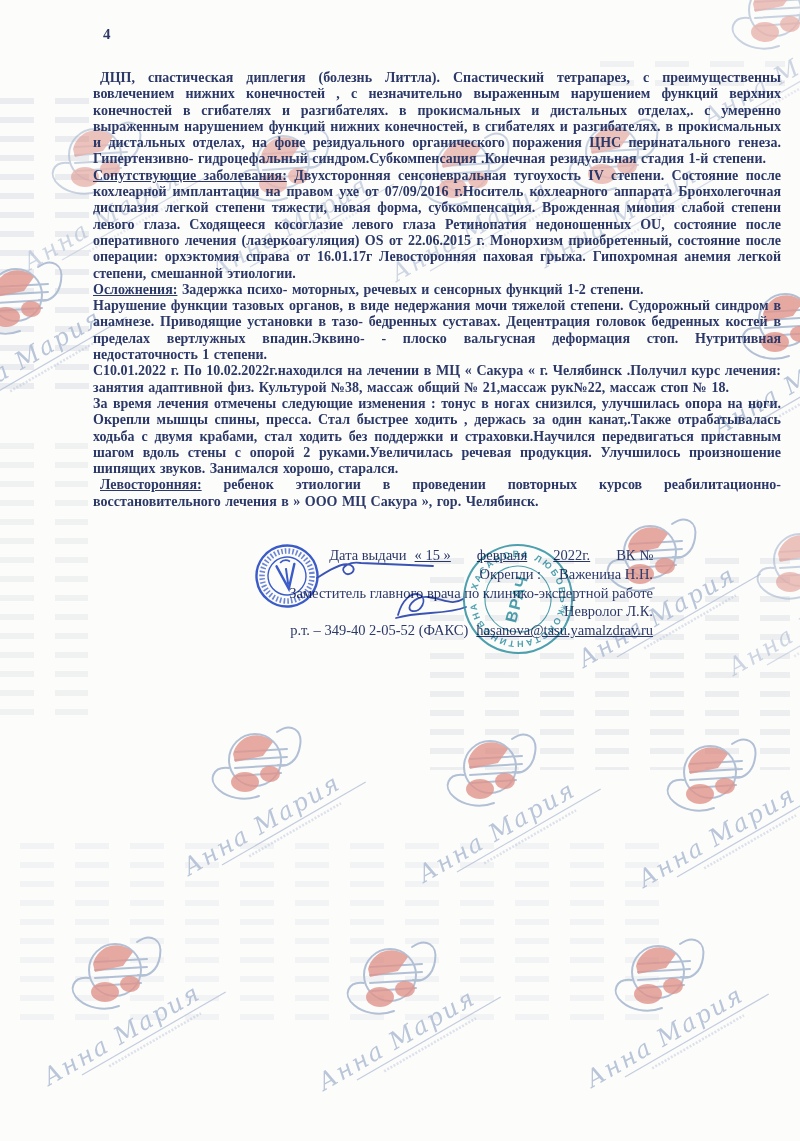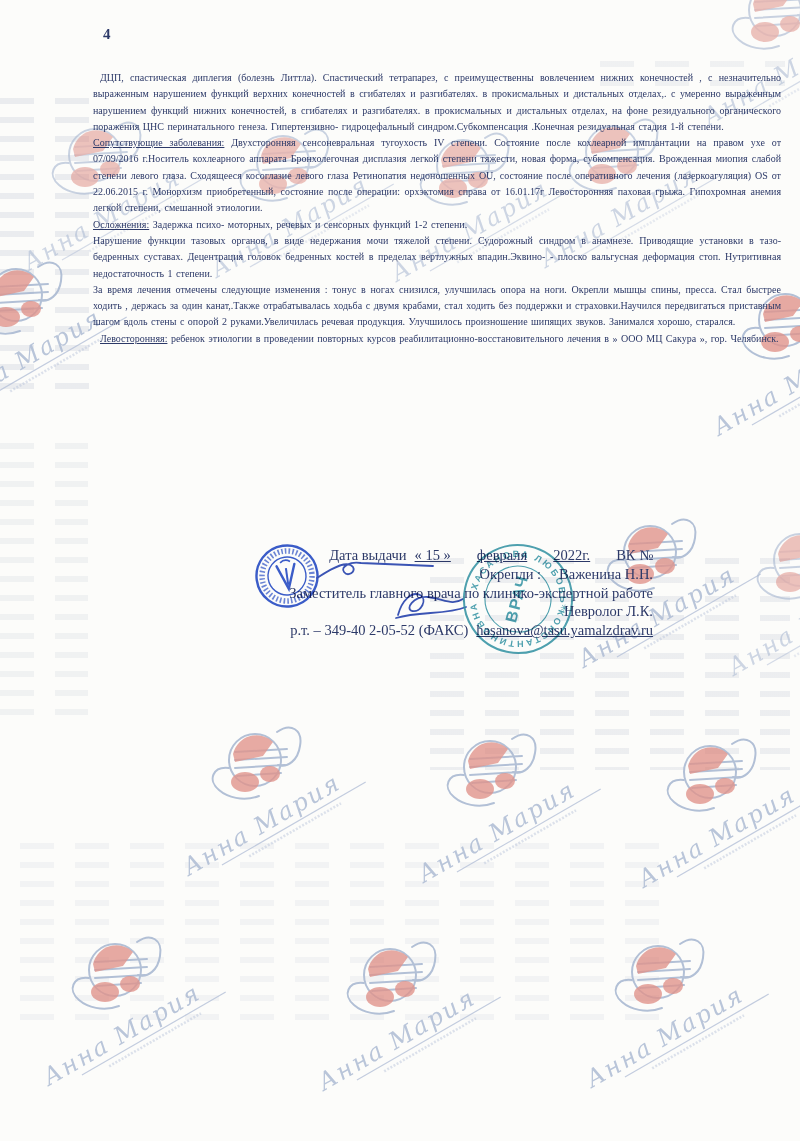--- a/index.html
+++ b/index.html
@@ -18,21 +18,21 @@
     position:absolute; z-index:0;
     background:repeating-linear-gradient(180deg, transparent 0 13px, rgba(120,135,165,.17) 13px 19px);
     -webkit-mask:repeating-linear-gradient(90deg,#000 0 34px,transparent 34px 55px);
     mask:repeating-linear-gradient(90deg,#000 0 34px,transparent 34px 55px);
     filter:blur(.7px);
   }
   
   .page-number{position:absolute;left:103px;top:26px;z-index:2;font-size:15px;font-weight:bold;}
   .content{
     position:absolute;left:93px;top:70px;width:688px;z-index:2;
-    font-size:10px;line-height:16.3px;font-weight:normal;text-align:justify;
+    font-size:14px;line-height:16.3px;font-weight:bold;text-align:justify;
     word-spacing:1px;
   }
   .content p{margin:0;}
   .indent{text-indent:7px;}
   .u-label{text-decoration:underline;}
   .footer{
     position:absolute;left:93px;top:546px;width:560px;z-index:2;
     font-size:14.5px;line-height:18.8px;font-weight:normal;
   }
   .footer .row{white-space:nowrap;text-align:right;}
@@ -131,20 +131,21 @@
   <div class="bleed" style="left:430px;top:545px;width:360px;height:225px;opacity:.7"></div>
   <div class="bleed" style="left:20px;top:830px;width:640px;height:195px;opacity:.45"></div>
 
   <div class="page-number">4</div>
 
   <div class="content">
     <p class="indent"><span>ДЦП, спастическая диплегия (болезнь Литтла). Спастический тетрапарез, с преимущественны вовлечением  нижних конечностей , с незначительно выраженным  нарушением функций верхних конечностей в сгибателях и разгибателях. в прокисмальных и дистальных отделах,. с  умеренно выраженным  нарушением функций нижних конечностей, в сгибателях и разгибателях. в прокисмальных и дистальных отделах,  на фоне резидуального  органического поражения ЦНС перинатального генеза. Гипертензивно- гидроцефальный синдром.Субкомпенсация .Конечная резидуальная стадия 1-й степени.</span></p>
     <p><span class="u-label">Сопутствующие заболевания:</span><span> Двухсторонняя сенсоневральная тугоухость IV степени. Состояние после кохлеарной имплантации на правом ухе от 07/09/2016 г.Носитель кохлеарного аппарата Бронхолегочная дисплазия легкой степени тяжести, новая форма, субкомпенсация. Врожденная миопия слабой степени левого глаза. Сходящееся косоглазие левого глаза Ретинопатия недоношенных OU, состояние после оперативного лечения (лазеркоагуляция) OS от 22.06.2015 г. Монорхизм приобретенный, состояние после операции: орхэктомия справа от 16.01.17г Левосторонняя паховая грыжа. Гипохромная анемия легкой степени, смешанной этиологии.</span></p>
     <p><span class="u-label">Осложнения:</span><span> Задержка психо- моторных, речевых и сенсорных функций 1-2 степени.</span></p>
     <p><span>Нарушение функции тазовых органов, в виде  недержания мочи тяжелой  степени. Судорожный синдром в анамнезе.  Приводящие установки в тазо- бедренных суставах.  Децентрация головок бедренных костей в пределах вертлужных впадин.Эквино- - плоско вальгусная  деформация стоп. Нутритивная недостаточность 1 степени.</span></p>
+    <p><span>С10.01.2022 г. По 10.02.2022г.находился на лечении в МЦ « Сакура « г. Челябинск .Получил курс лечения: занятия адаптивной физ. Культурой №38, массаж общий № 21,массаж рук№22, массаж стоп № 18.</span></p>
     <p><span>За время лечения отмечены следующие изменения : тонус в ногах снизился, улучшилась опора на ноги. Окрепли мышцы спины, пресса. Стал быстрее ходить  , держась за один канат,.Также отрабатывалась ходьба с двумя крабами, стал ходить без поддержки и страховки.Научился передвигаться приставным шагом вдоль стены с опорой 2 руками.Увеличилась речевая продукция. Улучшилось произношение шипящих звуков. Занимался хорошо, старался.</span></p>
     <p class="indent"><span class="u-label">Левосторонняя:</span><span> ребенок  этиологии в проведении повторных  курсов реабилитационно-восстановительного лечения в » ООО МЦ Сакура », гор. Челябинск.</span></p>
   </div>
 
   <div class="footer">
     <div class="row">
       <span>Дата выдачи</span><span class="sp-sm"></span><span class="u">« 15  »</span><span class="sp-lg"></span><span class="u">февраля</span><span class="sp-lg"></span><span class="u">2022г.</span><span class="sp-lg"></span><span>ВК №</span>
     </div>
     <div class="row">
       <span>Окрепли :</span><span class="sp-md"></span><span>Важенина Н.Н.</span>

